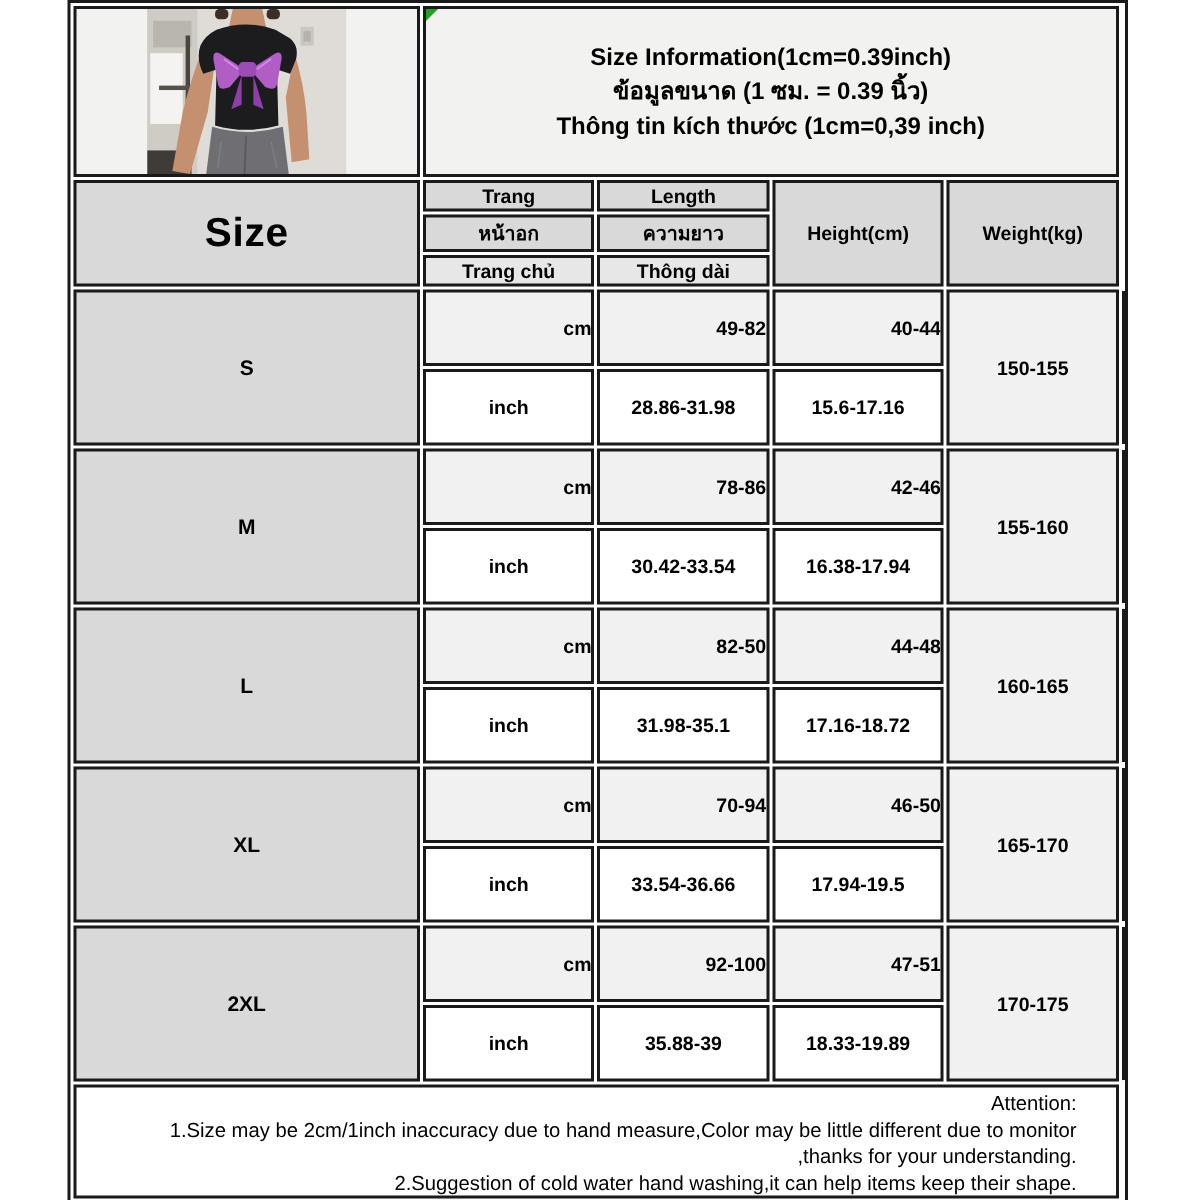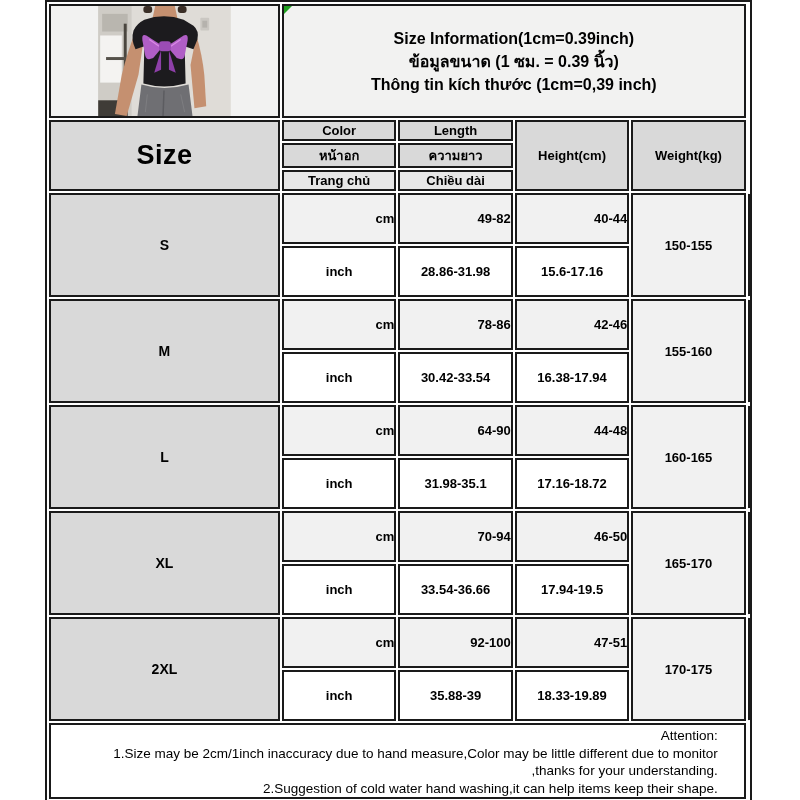--- a/index.html
+++ b/index.html
@@ -127,32 +127,32 @@
         <td colspan="4" class="title-cell">
           <div class="corner-marker"></div>
           <div>Size Information(1cm=0.39inch)</div>
           <div>ข้อมูลขนาด (1 ซม. = 0.39 นิ้ว)</div>
           <div>Thông tin kích thước (1cm=0,39 inch)</div>
         </td>
       </tr>
 
       <tr>
         <td colspan="2" rowspan="3" class="hdr size-hdr">Size</td>
-        <td class="hdr">Color</td>
+        <td class="hdr">Trang</td>
         <td class="hdr">Length</td>
         <td rowspan="3" class="hdr">Height(cm)</td>
         <td rowspan="3" class="hdr">Weight(kg)</td>
       </tr>
       <tr>
         <td class="hdr">หน้าอก</td>
         <td class="hdr">ความยาว</td>
       </tr>
       <tr>
         <td class="hdr hdr-light">Trang chủ</td>
-        <td class="hdr hdr-light">Chiều dài</td>
+        <td class="hdr hdr-light">Thông dài</td>
       </tr>
 
       <tr>
         <td colspan="2" rowspan="2" class="size-cell">S</td>
         <td class="cm-cell">cm</td>
         <td class="cm-cell">49-82</td>
         <td class="cm-cell">40-44</td>
         <td rowspan="2" class="range-cell">150-155</td>
         <td rowspan="2" class="range-cell">40-45</td>
       </tr>
@@ -172,21 +172,21 @@
       </tr>
       <tr>
         <td class="in-cell">inch</td>
         <td class="in-cell">30.42-33.54</td>
         <td class="in-cell">16.38-17.94</td>
       </tr>
 
       <tr>
         <td colspan="2" rowspan="2" class="size-cell">L</td>
         <td class="cm-cell">cm</td>
-        <td class="cm-cell">64-90</td>
+        <td class="cm-cell">82-50</td>
         <td class="cm-cell">44-48</td>
         <td rowspan="2" class="range-cell">160-165</td>
         <td rowspan="2" class="range-cell">50-55</td>
       </tr>
       <tr>
         <td class="in-cell">inch</td>
         <td class="in-cell">31.98-35.1</td>
         <td class="in-cell">17.16-18.72</td>
       </tr>
 

